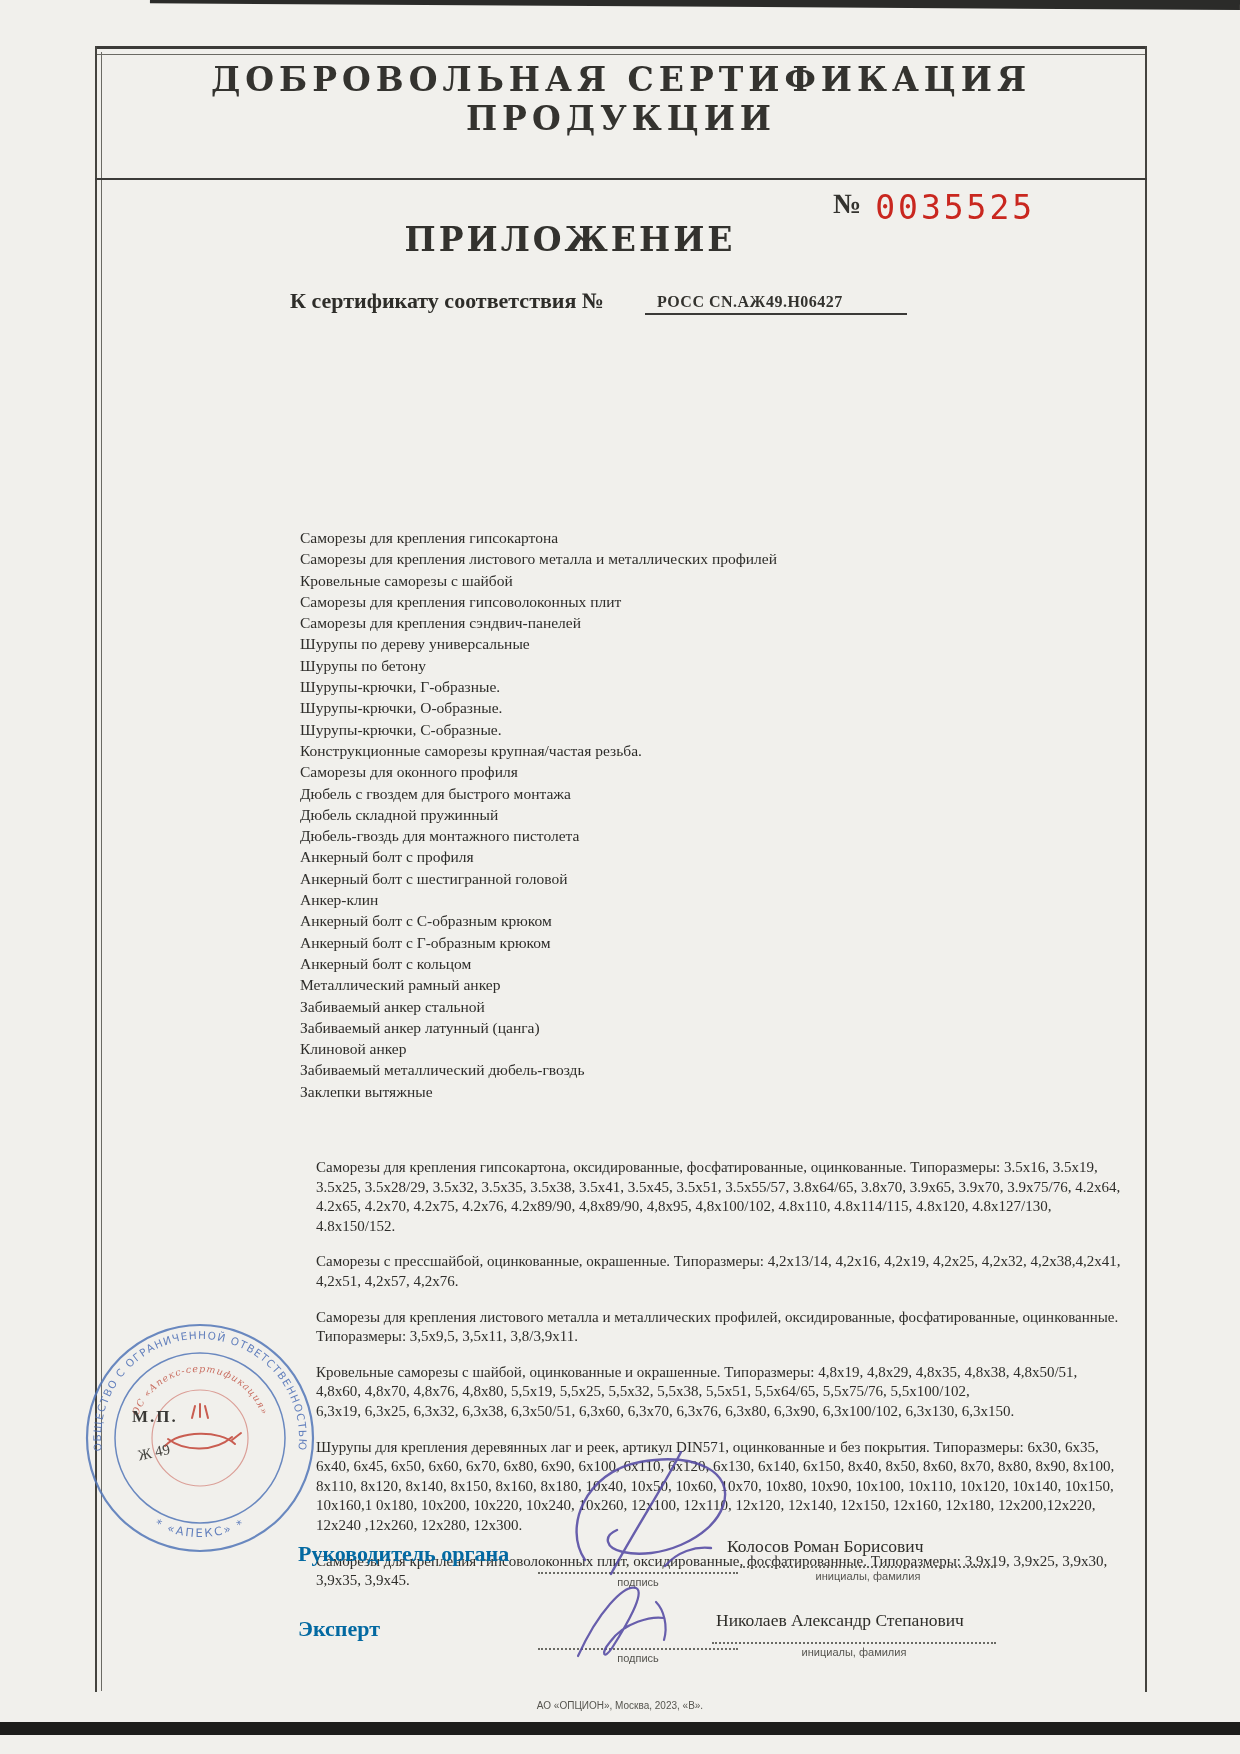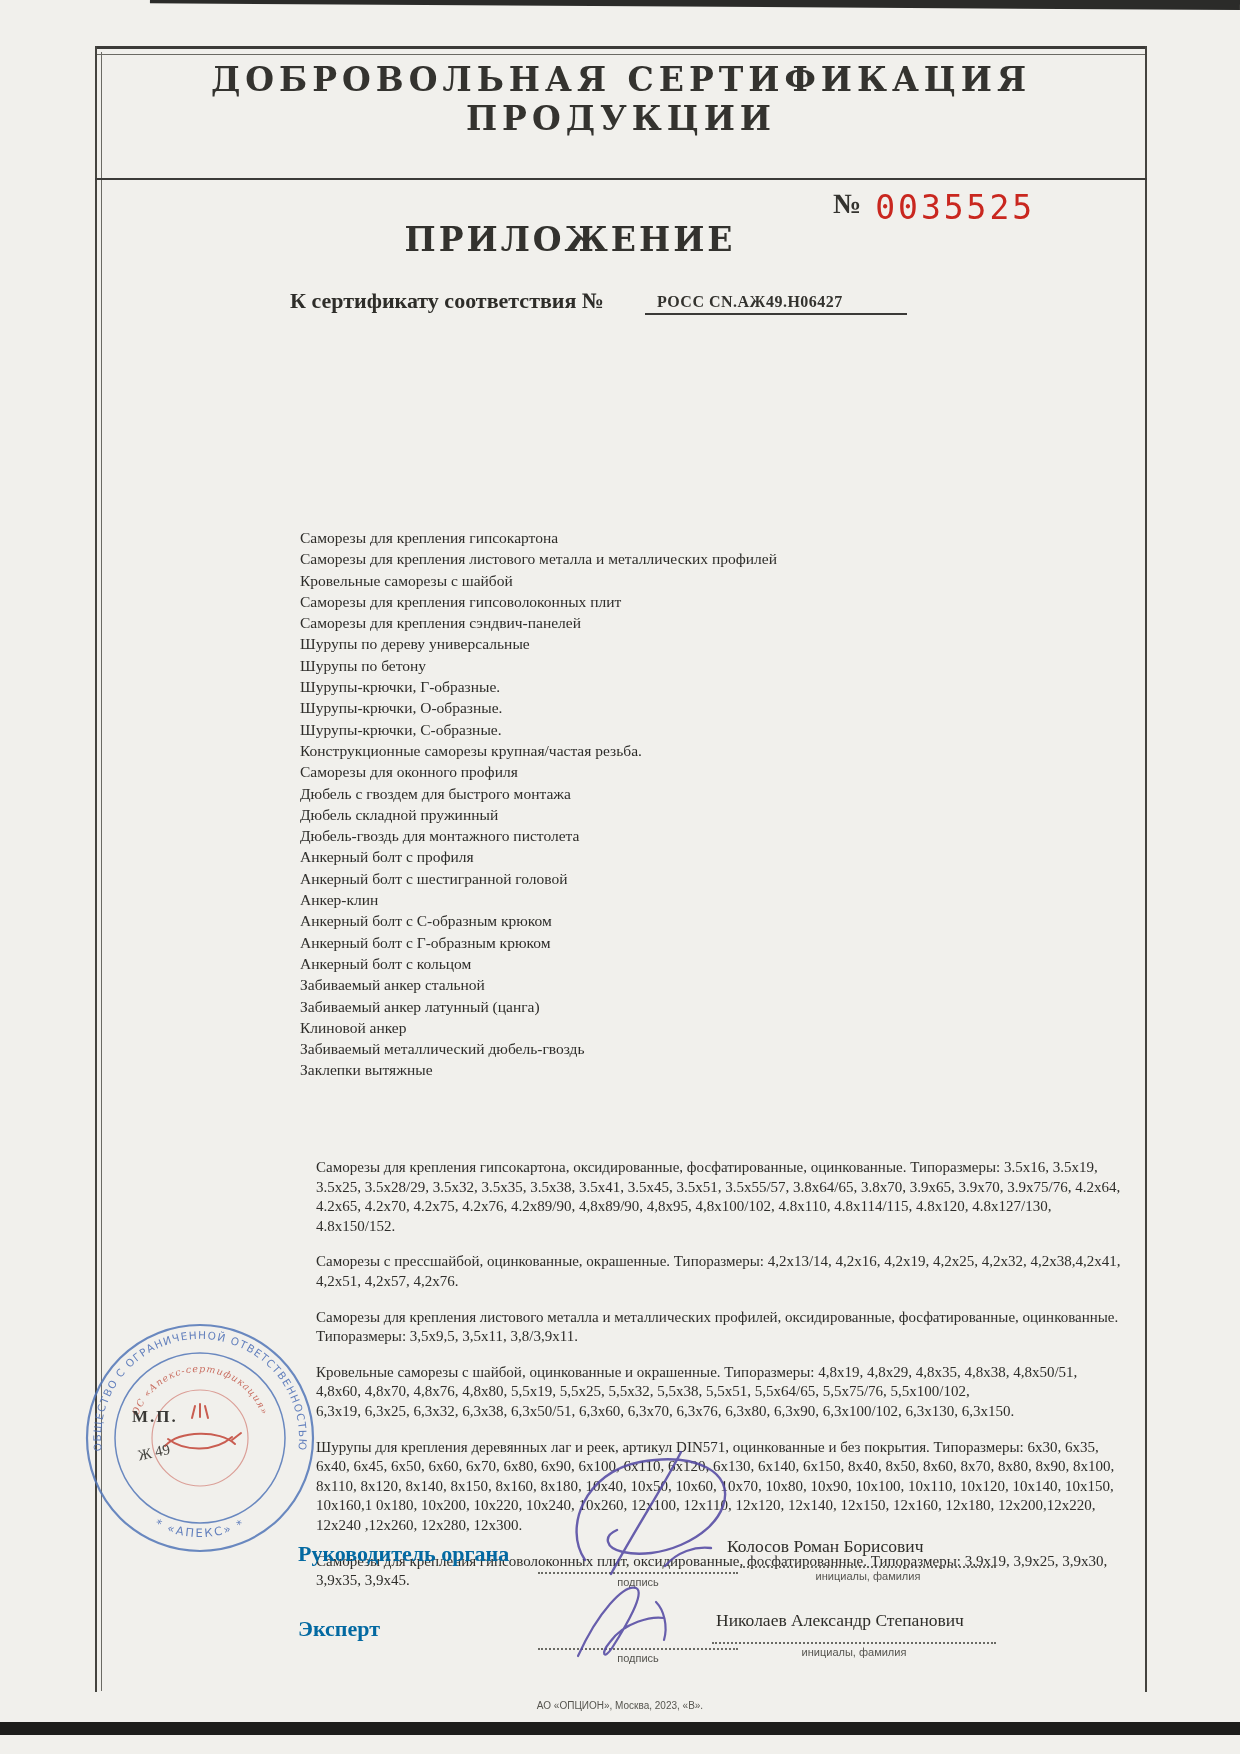--- a/index.html
+++ b/index.html
@@ -76,20 +76,21 @@
     <div>Саморезы для оконного профиля</div>
     <div>Дюбель с гвоздем для быстрого монтажа</div>
     <div>Дюбель складной пружинный</div>
     <div>Дюбель-гвоздь для монтажного пистолета</div>
     <div>Анкерный болт с профиля</div>
     <div>Анкерный болт с шестигранной головой</div>
     <div>Анкер-клин</div>
     <div>Анкерный болт с С-образным крюком</div>
     <div>Анкерный болт с Г-образным крюком</div>
     <div>Анкерный болт с кольцом</div>
+    <div>Металлический рамный анкер</div>
     <div>Забиваемый анкер стальной</div>
     <div>Забиваемый анкер латунный (цанга)</div>
     <div>Клиновой анкер</div>
     <div>Забиваемый металлический дюбель-гвоздь</div>
     <div>Заклепки вытяжные</div>
   </div>
 
   <div class="specs">
     <p>Саморезы для крепления гипсокартона, оксидированные, фосфатированные, оцинкованные. Типоразмеры: 3.5х16, 3.5х19, 3.5х25, 3.5х28/29, 3.5х32, 3.5х35, 3.5х38, 3.5х41, 3.5х45, 3.5х51, 3.5х55/57, 3.8х64/65, 3.8х70, 3.9х65, 3.9х70, 3.9х75/76, 4.2х64, 4.2х65, 4.2х70, 4.2х75, 4.2х76, 4.2х89/90, 4,8х89/90, 4,8х95, 4,8х100/102, 4.8х110, 4.8х114/115, 4.8х120, 4.8х127/130, 4.8х150/152.</p>
     <p>Саморезы с прессшайбой, оцинкованные, окрашенные. Типоразмеры: 4,2х13/14, 4,2х16, 4,2х19, 4,2х25, 4,2х32, 4,2х38,4,2х41, 4,2х51, 4,2х57, 4,2х76.</p>

